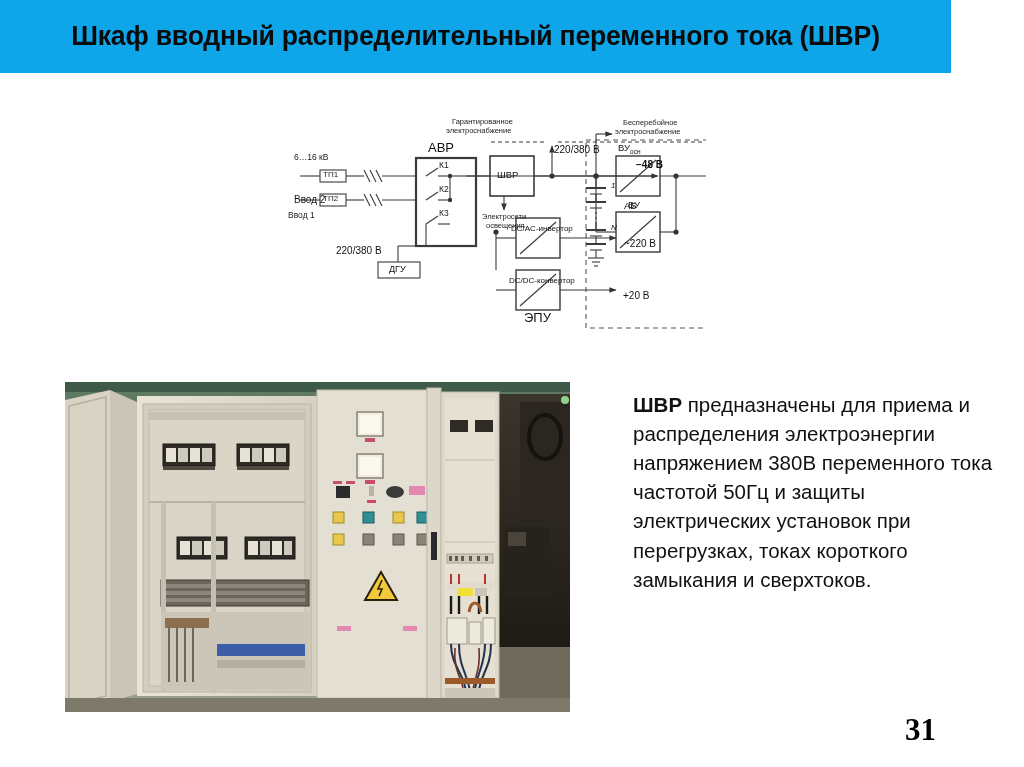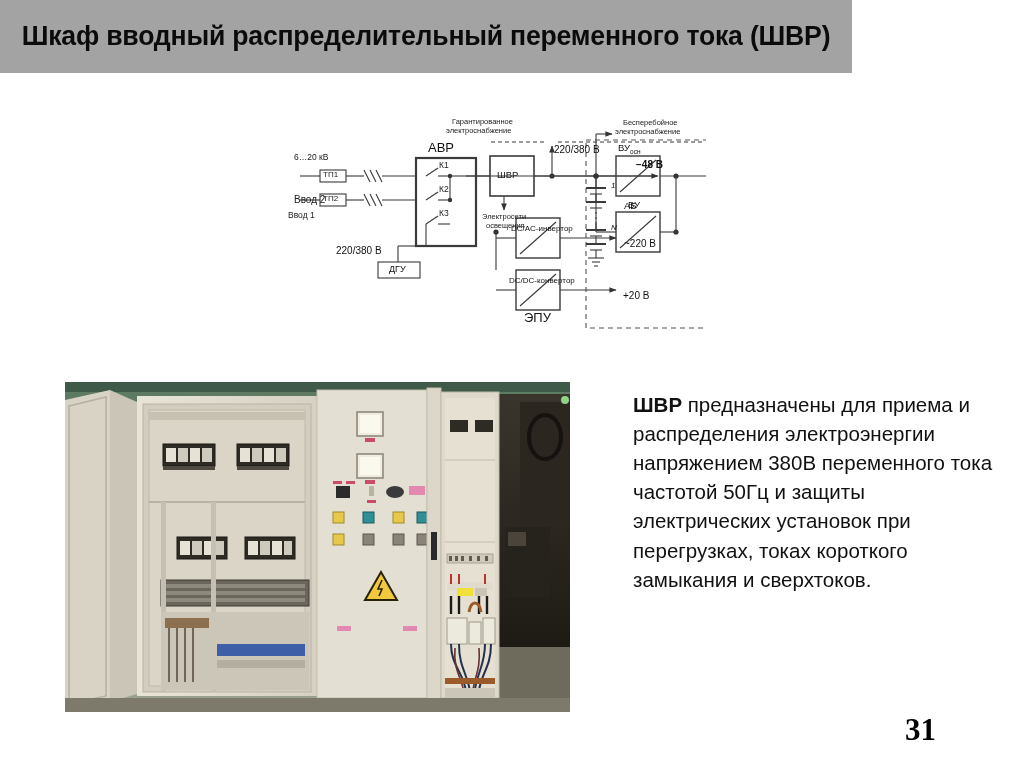--- a/index.html
+++ b/index.html
@@ -11,22 +11,22 @@
   }
   #slide {
     position: relative;
     width: 1024px; height: 767px;
     background: #ffffff;
   }
 
   
   #header {
     position: absolute; left: 0; top: 0;
-    width: 852px; height: 73px;
-    background: #a3a3a3;
+    width: 951px; height: 73px;
+    background: #0ea5e9;
     display: flex; align-items: center; justify-content: flex-end;
   }
   #header-title {
     font-size: 27px; font-weight: bold; color: #0b0b0b;
     text-align: center; line-height: 1.12;
     letter-spacing: -0.2px;
     width: 980px;
     transform: scaleX(0.985);
   }
 
@@ -192,21 +192,21 @@
         <line x1="54" y1="142" x2="90" y2="110"></line>
         <line x1="94" y1="126" x2="150" y2="126" marker-end="url(#ar2)"></line>
 
         <line x1="30" y1="178" x2="50" y2="178"></line>
         <rect x="50" y="158" width="44" height="40" fill="#fff" stroke-width="1.4"></rect>
         <line x1="54" y1="194" x2="90" y2="162"></line>
         <line x1="94" y1="178" x2="150" y2="178" marker-end="url(#ar2)"></line>
       </g>
     </svg>
 
-    <div style="position:absolute; left:8px; top:40px; font-size:8.5px; color:#1a1a1a;">6…20 кВ</div>
+    <div style="position:absolute; left:8px; top:40px; font-size:8.5px; color:#1a1a1a;">6…16 кВ</div>
     <div style="position:absolute; left:2px; top:58px; font-size:8.5px; color:#1a1a1a;margin-top:40px;">Ввод 1</div>
     <div style="position:absolute; left:2px; top:82px; font-size:10px; color:#1a1a1a;padding-left:6px;">Ввод 2</div>
     <div style="position:absolute; left:37px; top:58px; font-size:8px; color:#1a1a1a;">ТП1</div>
     <div style="position:absolute; left:37px; top:82px; font-size:8px; color:#1a1a1a;">ТП2</div>
     <div style="position:absolute; left:142px; top:28px; font-size:13px; color:#111; font-weight:500;">АВР</div>
     <div style="position:absolute; left:153px; top:48px; font-size:8.5px; color:#1a1a1a;">К1</div>
     <div style="position:absolute; left:153px; top:72px; font-size:8.5px; color:#1a1a1a;">К2</div>
     <div style="position:absolute; left:153px; top:96px; font-size:8.5px; color:#1a1a1a;">К3</div>
     <div style="position:absolute; left:50px; top:133px; font-size:10px; color:#111;">220/380 В</div>
     <div style="position:absolute; left:103px; top:152px; font-size:9px; color:#111;">ДГУ</div>

